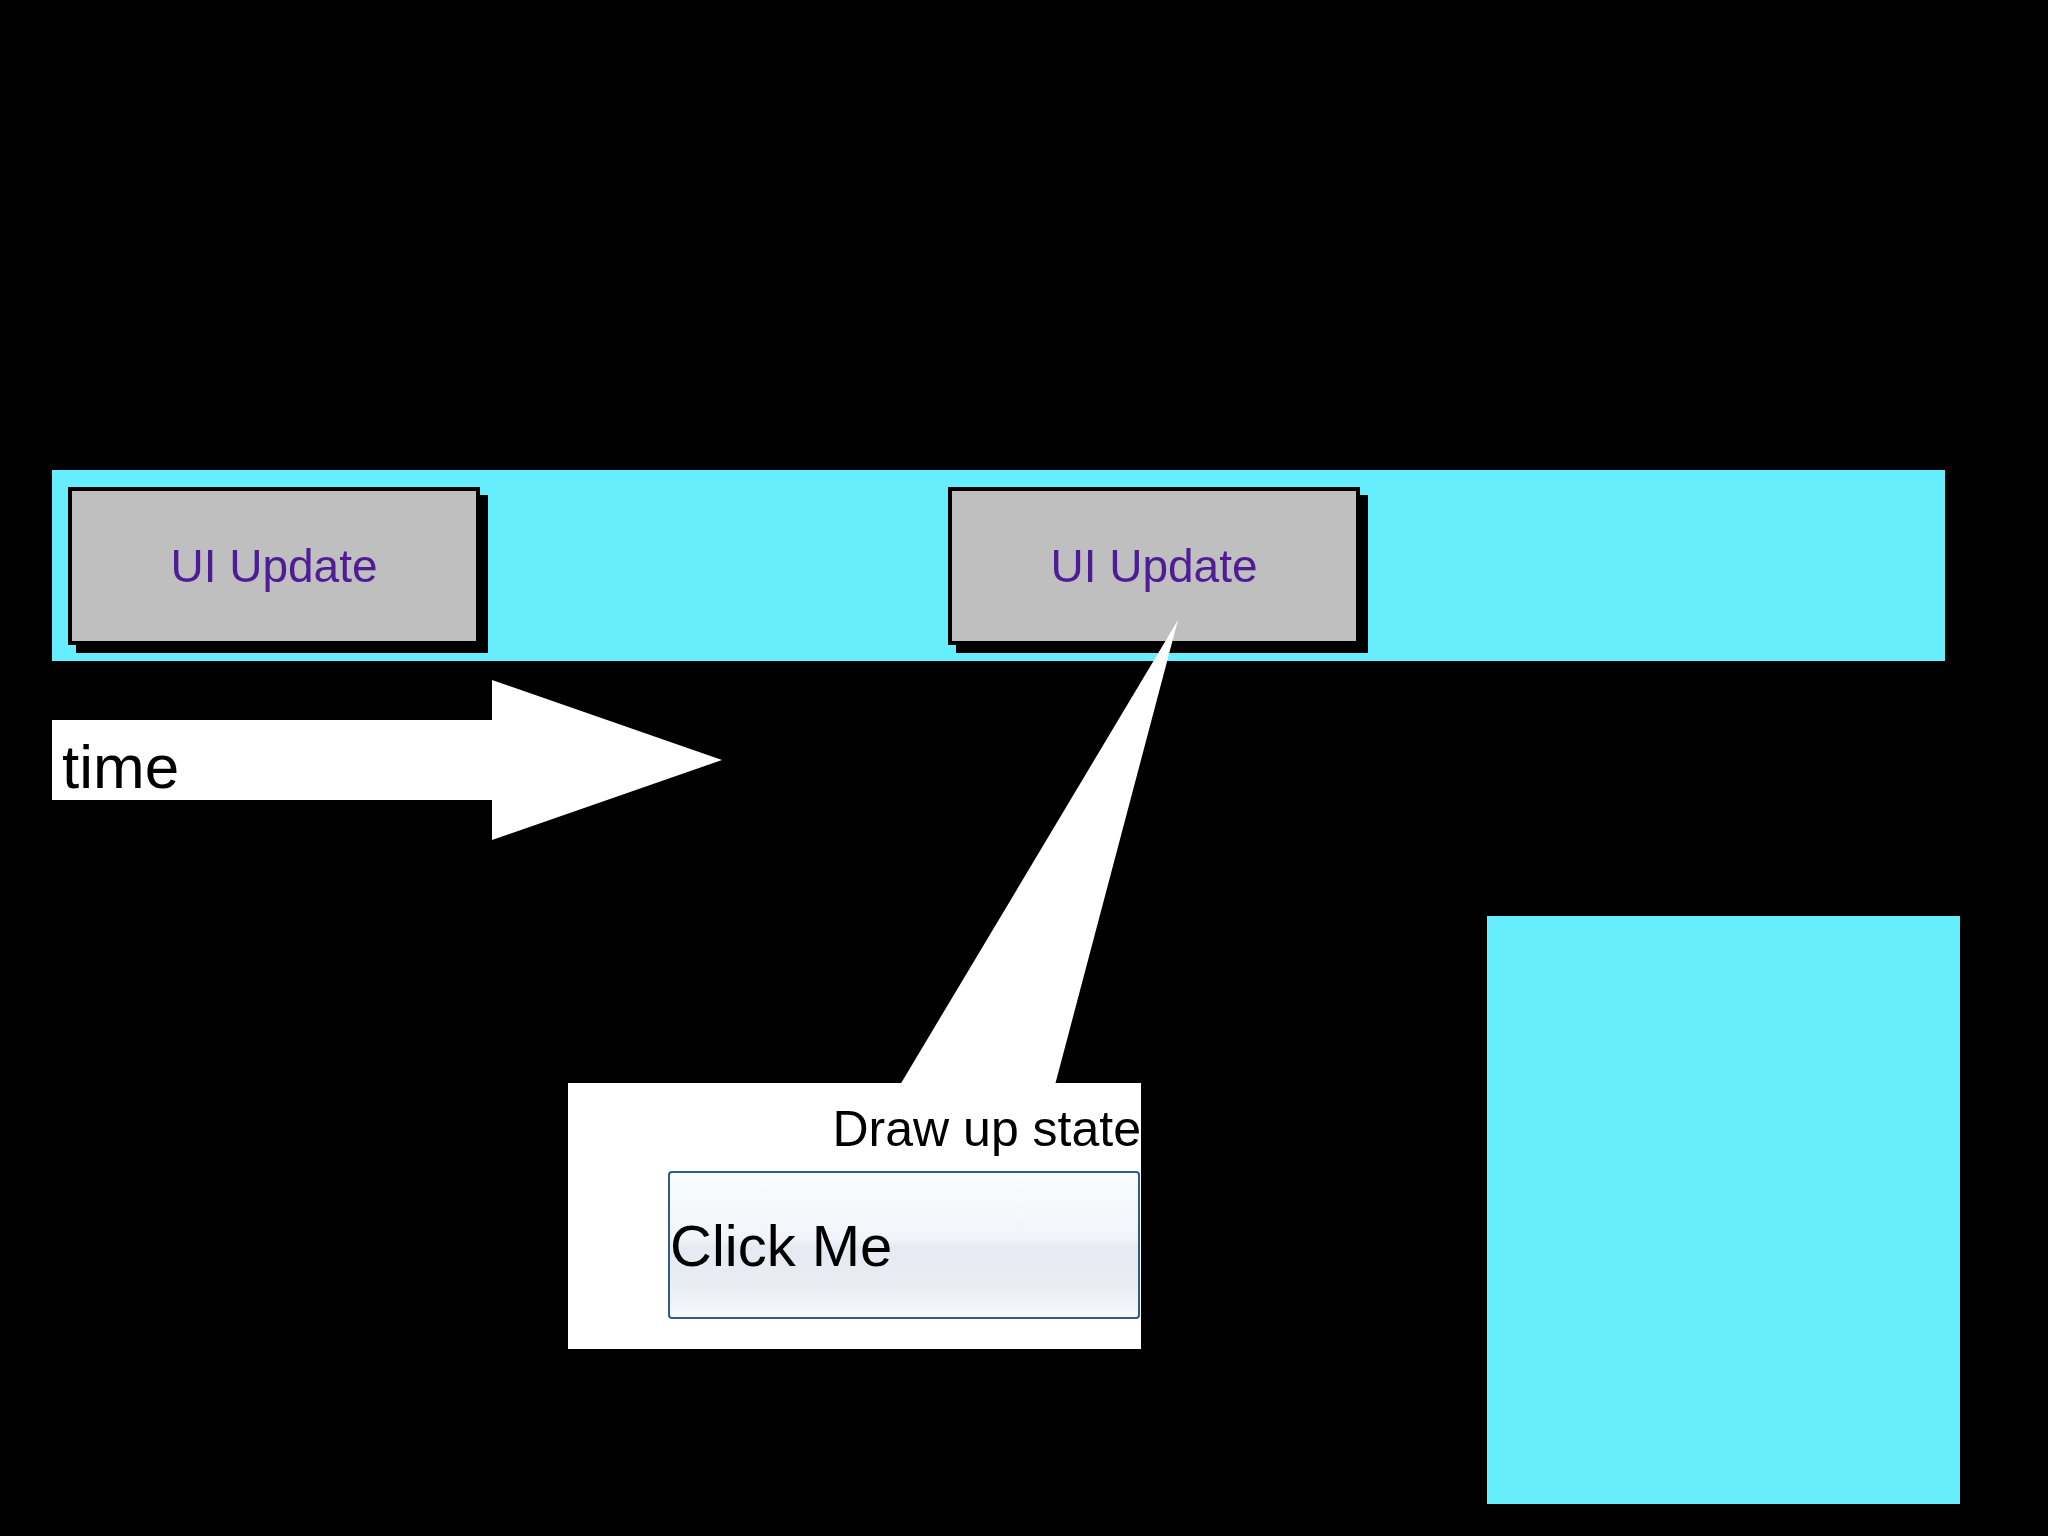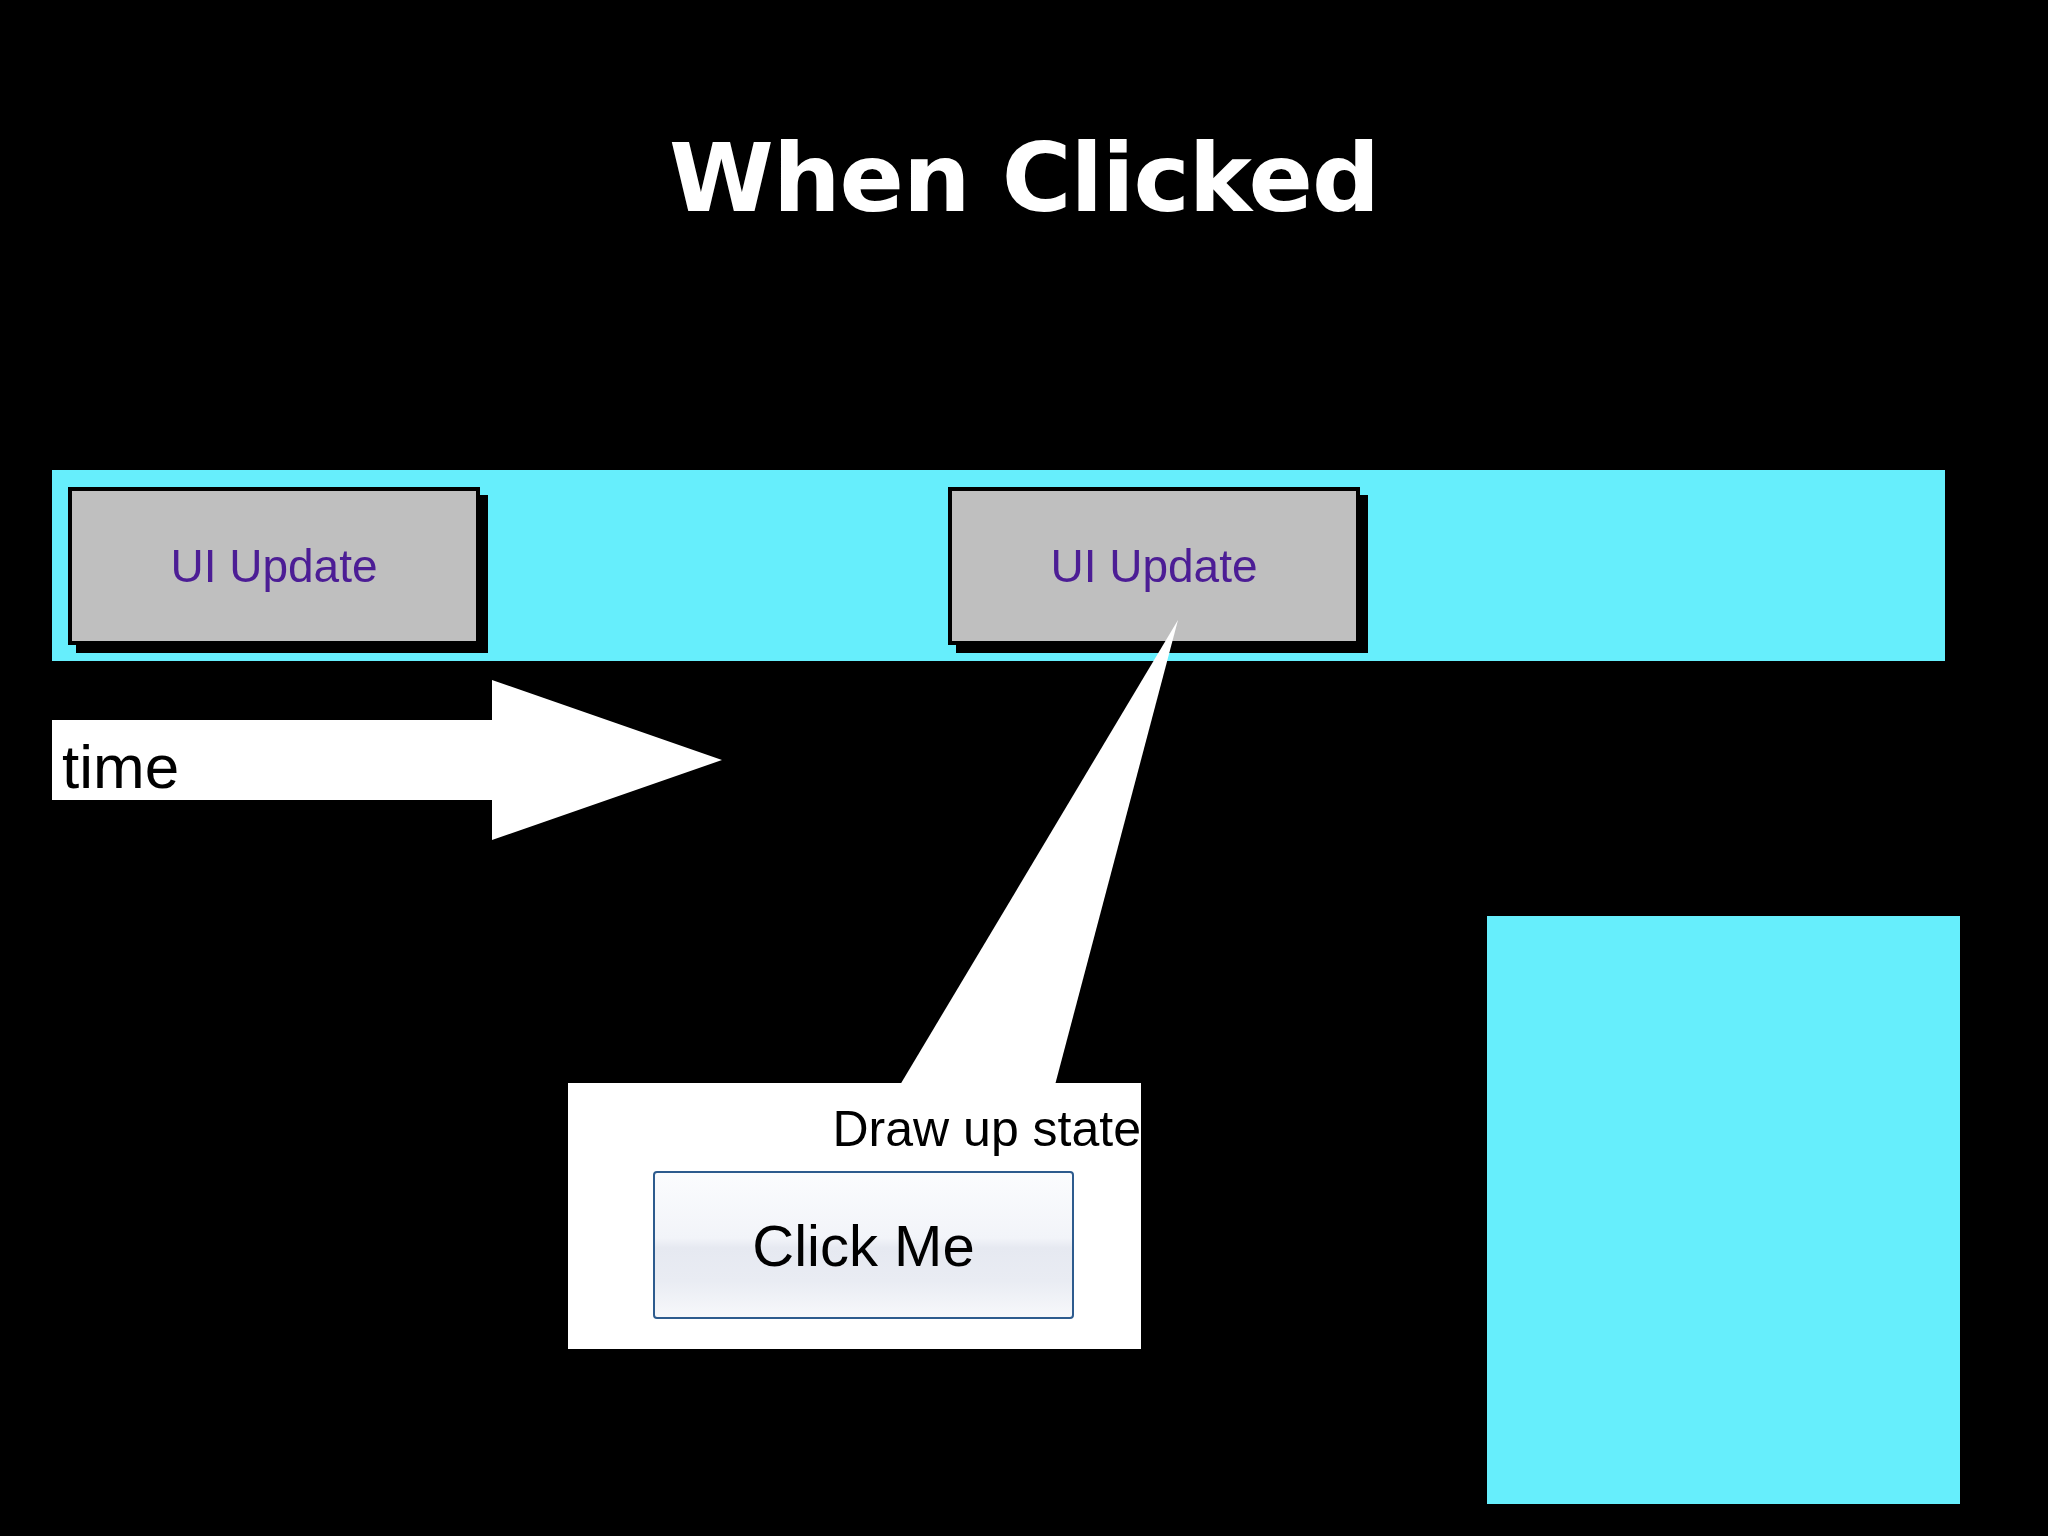--- a/index.html
+++ b/index.html
@@ -131,36 +131,36 @@
     top: 17px;
     width: 573px;
     text-align: right;
     font-family: "Liberation Sans", sans-serif;
     font-size: 50px;
     color: #000000;
     white-space: nowrap;
   }
   #click-me-button {
     position: absolute;
-    left: 85px;
+    left: 100px;
     top: 88px;
-    width: 421px;
+    width: 472px;
     height: 148px;
     border: 2px solid #2D5B8E;
     border-radius: 4px;
     background: linear-gradient(to bottom,
                 #FBFCFE 0%,
                 #F2F4F9 45%,
                 #E6E9F1 52%,
                 #E9ECF3 75%,
                 #F7F8FB 100%);
     box-sizing: border-box;
     display: flex;
     align-items: center;
-    justify-content: center;
+    justify-content: flex-start;
   }
   #click-me-label {
     font-family: "Liberation Sans", sans-serif;
     font-size: 58px;
     color: #000000;
     white-space: nowrap;
   }
 
   
   #cyan-panel {
@@ -170,21 +170,20 @@
     width: 473px;
     height: 588px;
     background: #66EEFC;
   }
 </style>
 </head>
 <body>
 
 <div id="stage">
 
-  <div id="slide-title">When Clicked</div>
 
   <div id="timeline-bar"></div>
 
   <div class="phase-box" id="phase-ui-update-1">
     <span class="phase-label label-sans">UI Update</span>
   </div>
 
 
   <div class="phase-box" id="phase-ui-update-2">
     <span class="phase-label label-sans">UI Update</span>

